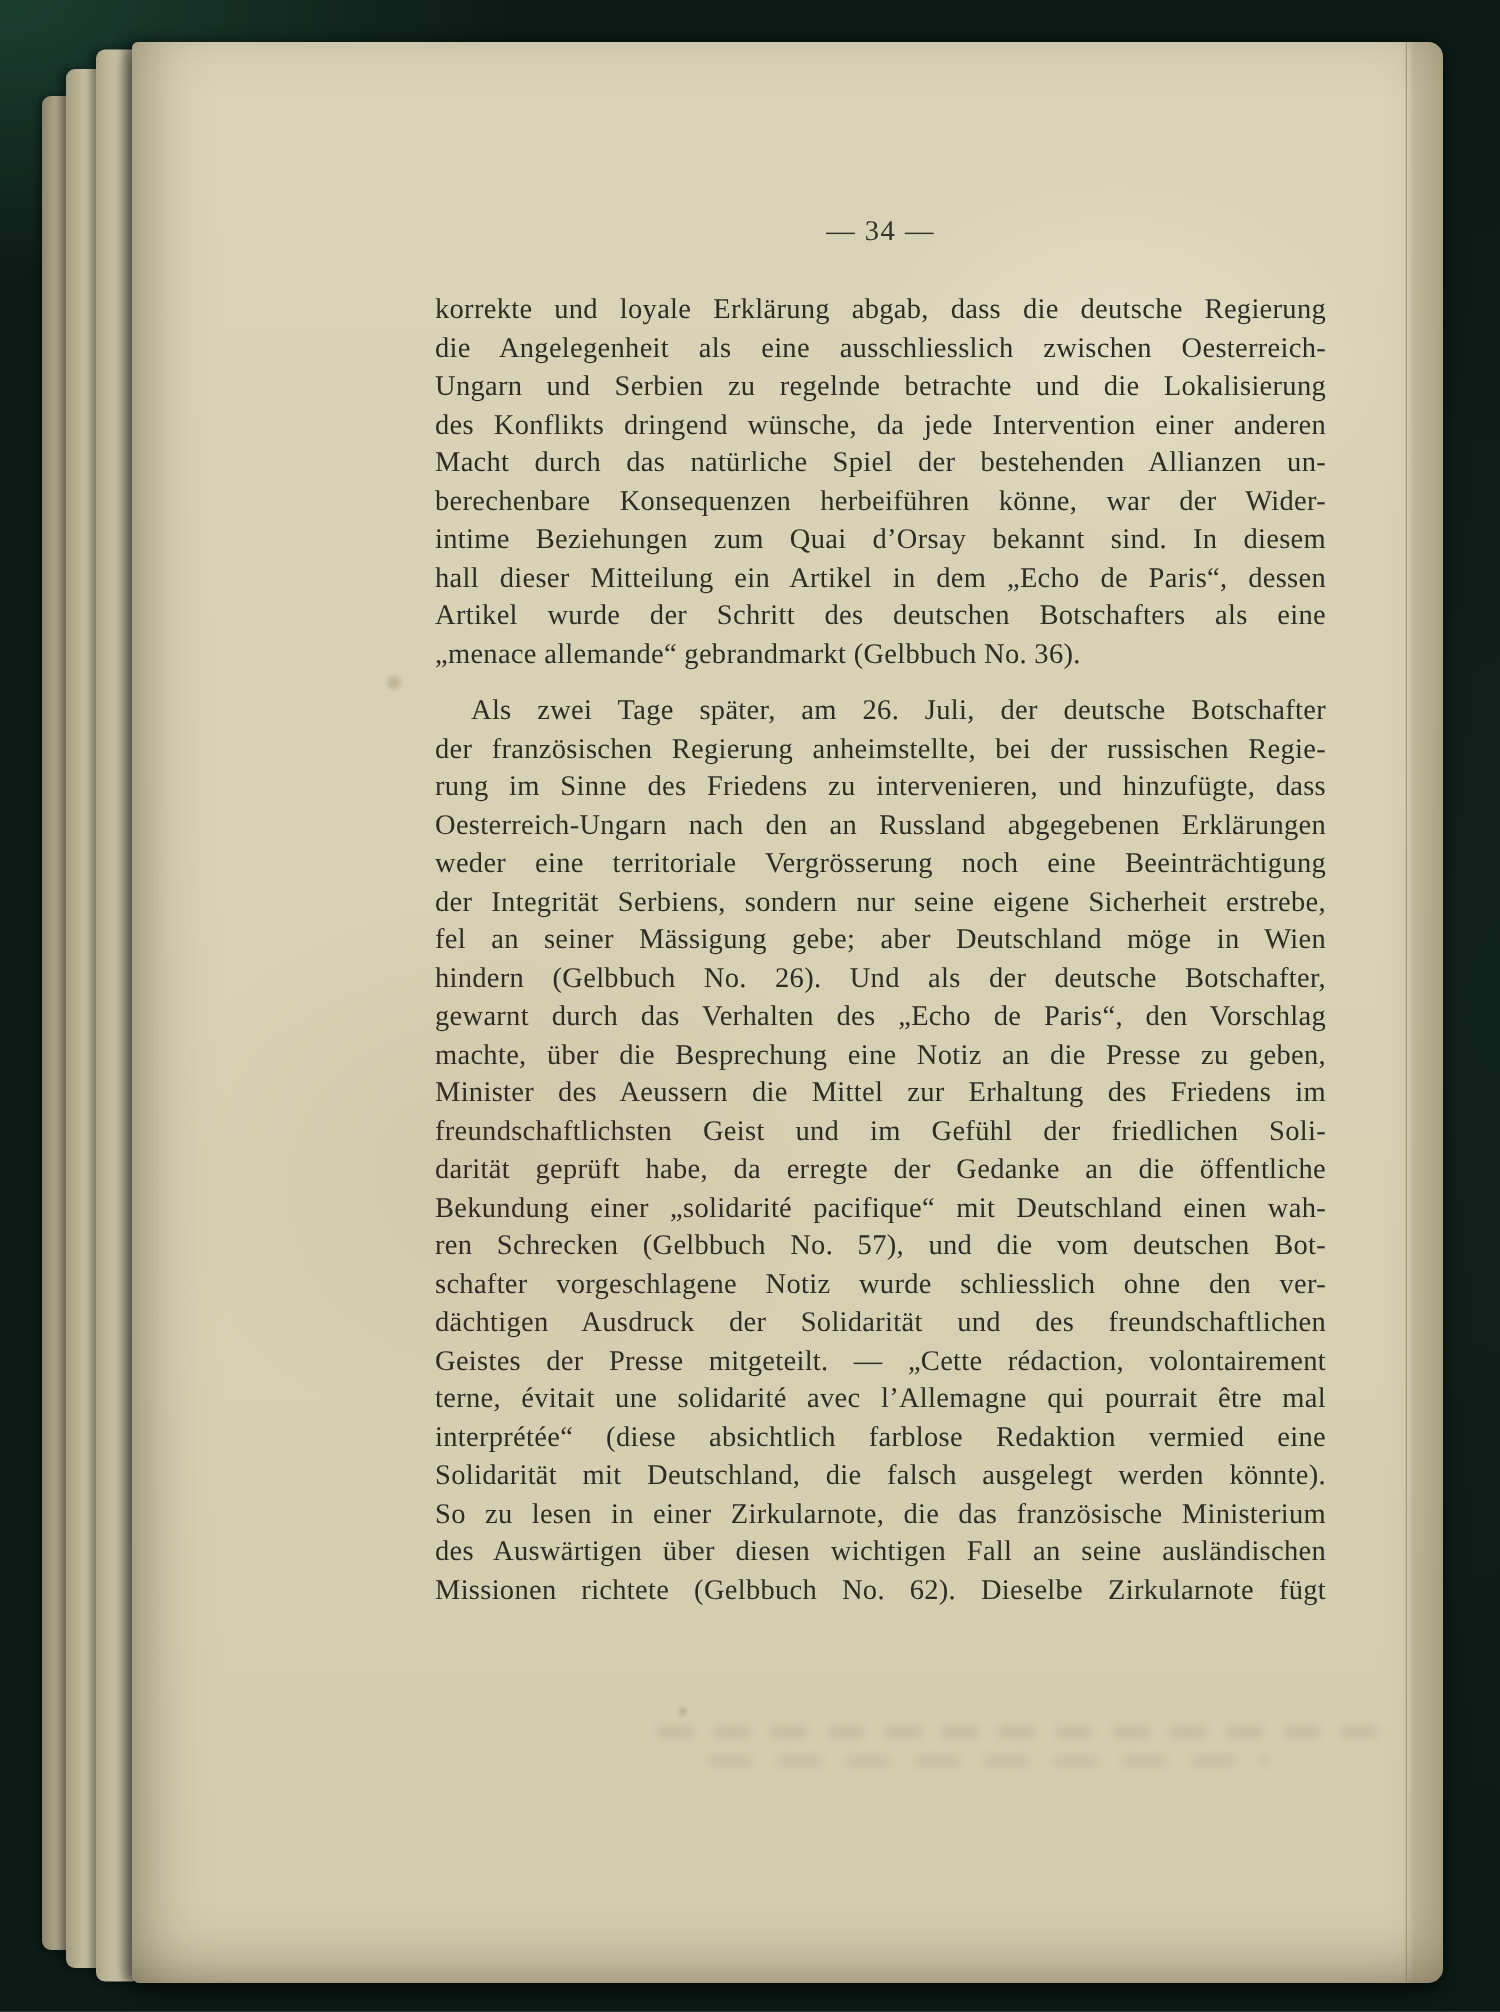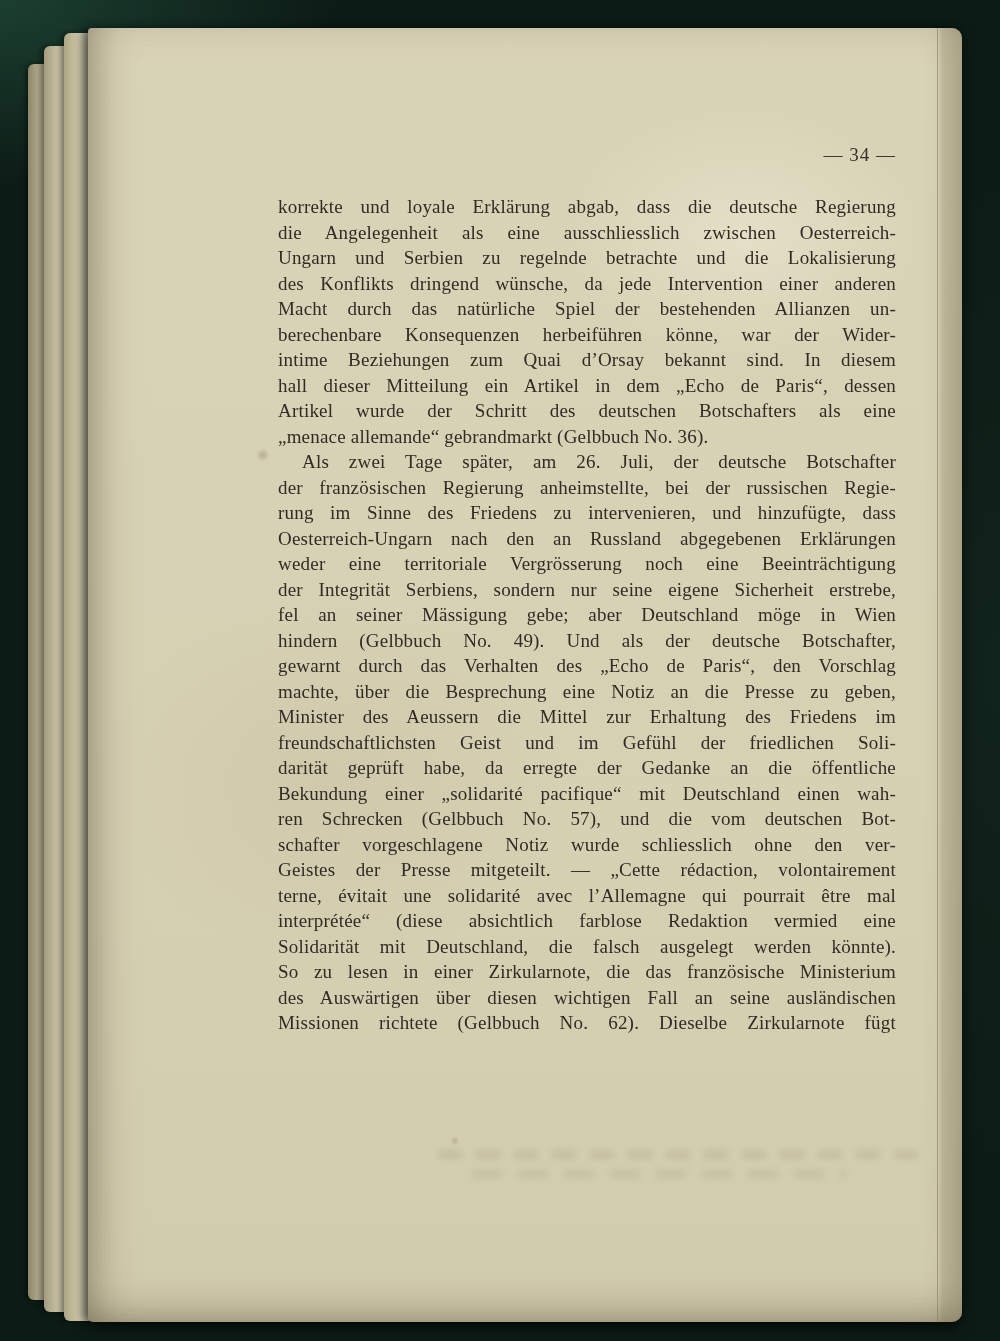--- a/index.html
+++ b/index.html
@@ -76,37 +76,37 @@
   }
 
   .page-content {
     position: absolute;
     left: 190px; top: 114px;
     width: 618px;
   }
 
   .page-number {
     width: 618px;
-    text-align: right;
+    text-align: center;
     font-size: 19px;
     line-height: 26px;
     letter-spacing: 1px;
     color: #35312a;
     margin-bottom: 26px;
   }
 
   .text-block {
     width: 618px;
     color: #302c25;
     font-size: 19px;
     line-height: 25.5px;
     letter-spacing: 0.2px;
   }
 
-  .paragraph { margin: 0; }
+  .paragraph { margin: 12px; }
 
   .line {
     text-align: justify;
     text-align-last: justify;
     white-space: normal;
     text-rendering: optimizeLegibility;
   }
   .line.last-line {
     text-align-last: left;
   }
@@ -158,29 +158,30 @@
             <div class="line last-line">„menace allemande“ gebrandmarkt (Gelbbuch No. 36).</div>
           </div>
           <div class="paragraph">
             <div class="line indent">Als zwei Tage später, am 26. Juli, der deutsche Botschafter</div>
             <div class="line">der französischen Regierung anheimstellte, bei der russischen Regie-</div>
             <div class="line">rung im Sinne des Friedens zu intervenieren, und hinzufügte, dass</div>
             <div class="line">Oesterreich-Ungarn nach den an Russland abgegebenen Erklärungen</div>
             <div class="line">weder eine territoriale Vergrösserung noch eine Beeinträchtigung</div>
             <div class="line">der Integrität Serbiens, sondern nur seine eigene Sicherheit erstrebe,</div>
             <div class="line">fel an seiner Mässigung gebe; aber Deutschland möge in Wien</div>
-            <div class="line">hindern (Gelbbuch No. 49). Und als der deutsche Botschafter,</div>
+            <div class="line">hindern (Gelbbuch No. 26). Und als der deutsche Botschafter,</div>
             <div class="line">gewarnt durch das Verhalten des „Echo de Paris“, den Vorschlag</div>
             <div class="line">machte, über die Besprechung eine Notiz an die Presse zu geben,</div>
             <div class="line">Minister des Aeussern die Mittel zur Erhaltung des Friedens im</div>
             <div class="line">freundschaftlichsten Geist und im Gefühl der friedlichen Soli-</div>
             <div class="line">darität geprüft habe, da erregte der Gedanke an die öffentliche</div>
             <div class="line">Bekundung einer „solidarité pacifique“ mit Deutschland einen wah-</div>
             <div class="line">ren Schrecken (Gelbbuch No. 57), und die vom deutschen Bot-</div>
             <div class="line">schafter vorgeschlagene Notiz wurde schliesslich ohne den ver-</div>
+            <div class="line">dächtigen Ausdruck der Solidarität und des freundschaftlichen</div>
             <div class="line">Geistes der Presse mitgeteilt. — „Cette rédaction, volontairement</div>
             <div class="line">terne, évitait une solidarité avec l’Allemagne qui pourrait être mal</div>
             <div class="line">interprétée“ (diese absichtlich farblose Redaktion vermied eine</div>
             <div class="line">Solidarität mit Deutschland, die falsch ausgelegt werden könnte).</div>
             <div class="line">So zu lesen in einer Zirkularnote, die das französische Ministerium</div>
             <div class="line">des Auswärtigen über diesen wichtigen Fall an seine ausländischen</div>
             <div class="line">Missionen richtete (Gelbbuch No. 62). Dieselbe Zirkularnote fügt</div>
           </div>
         </div>
     </div>

